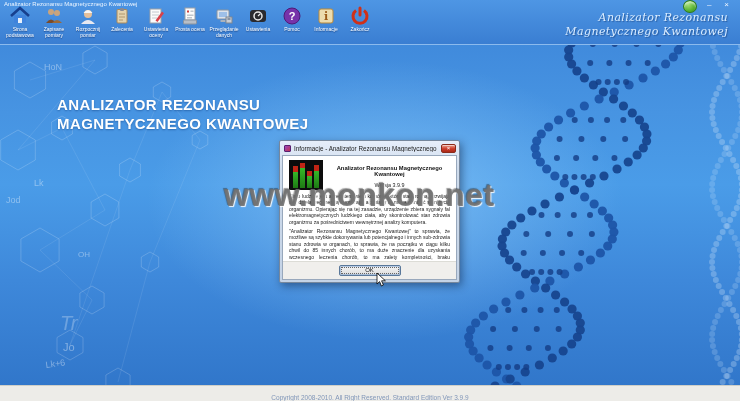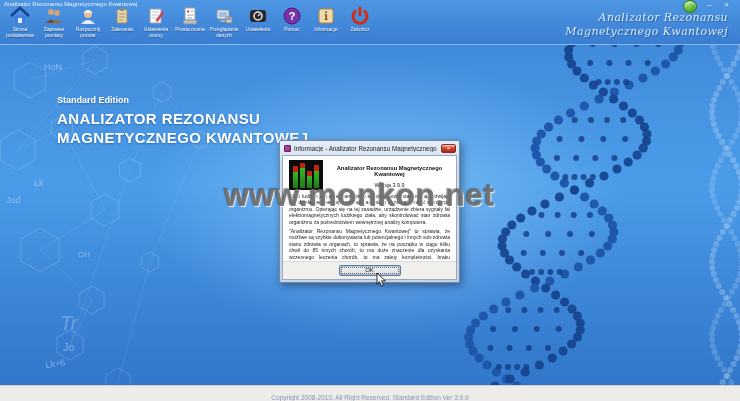--- a/index.html
+++ b/index.html
@@ -558,21 +558,20 @@
       </div>
     </div>
 
     <div class="brand">
       <div>Analizator Rezonansu</div>
       <div>Magnetycznego Kwantowej</div>
     </div>
   </div>
 
   <div class="hero">
-    <div class="hero-edition">Standard Edition</div>
     <div class="hero-line">ANALIZATOR REZONANSU</div>
     <div class="hero-line">MAGNETYCZNEGO KWANTOWEJ</div>
   </div>
 
   <div class="dialog">
     <div class="dlg-titlebar">
       <div class="dlg-icon"></div>
       <div class="dlg-title">Informacje - Analizator Rezonansu Magnetycznego Kwantowej</div>
       <div class="dlg-close">×</div>
     </div>

